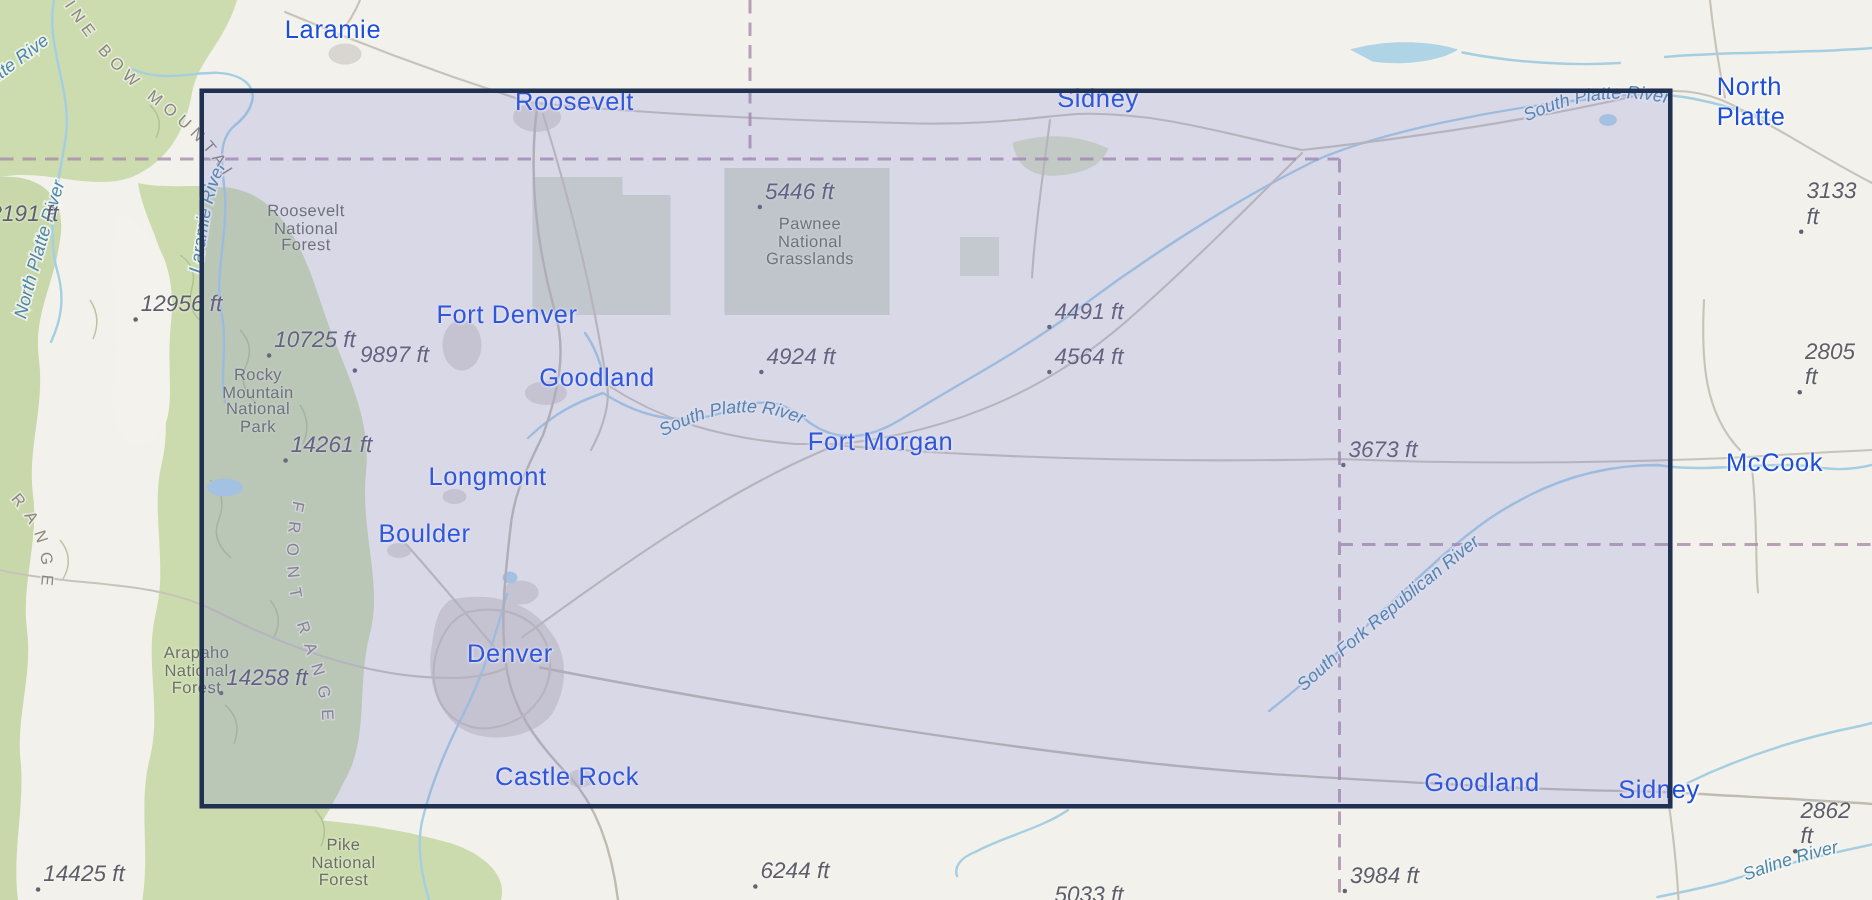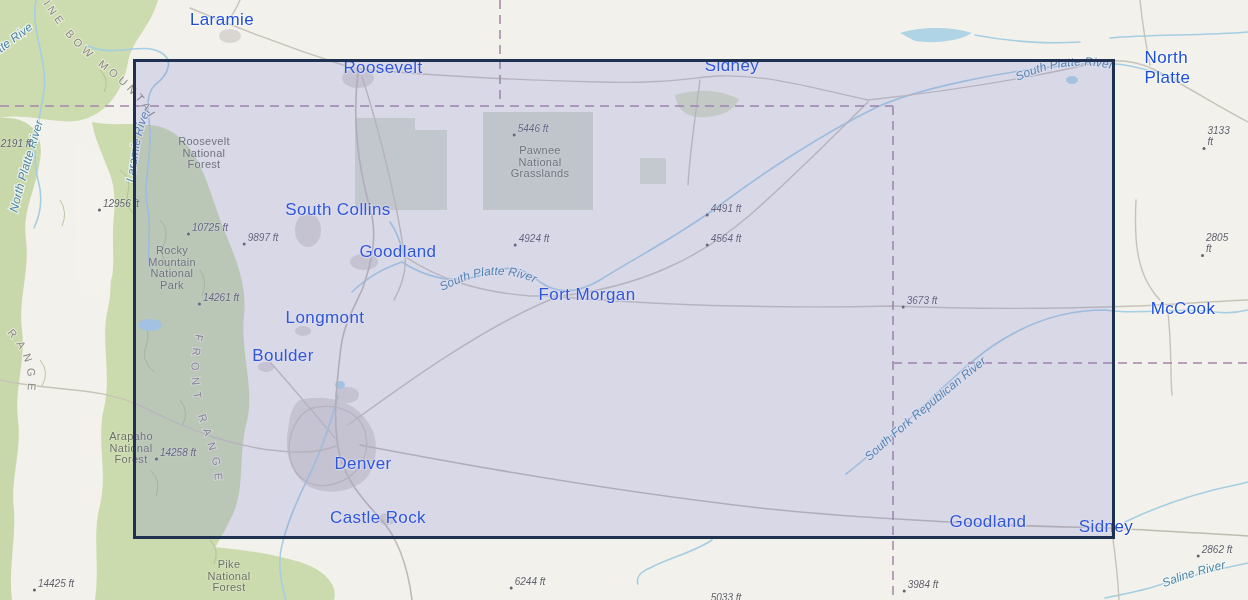--- a/index.html
+++ b/index.html
@@ -3,21 +3,21 @@
 <meta charset="utf-8">
 <style>
   html,body{margin:0;padding:0;background:#e8e8e8;}
   #map{position:relative;width:1248px;height:600px;overflow:hidden;background:#f2f1eb;
        font-family:"Liberation Sans",sans-serif;}
   #basemap{position:absolute;left:0;top:0;}
   #labels{position:absolute;left:0;top:0;width:100%;height:100%;}
   .lbl{position:absolute;transform:translate(-50%,-50%);white-space:pre-line;pointer-events:none;}
   .city{font-size:17px;color:#1d4ed8;letter-spacing:.4px;
         text-shadow:0 0 2px rgba(255,255,255,.95),0 0 3px rgba(255,255,255,.85),1px 1px 1px rgba(255,255,255,.8);}
-  .elev{font-size:10px;font-style:italic;color:#5e5e6a;
+  .elev{font-size:15px;font-style:italic;color:#5e5e6a;
         text-shadow:0 0 2px rgba(255,255,255,.9);}
   .elev .dot{position:absolute;left:-5px;bottom:-3px;width:3px;height:3px;border-radius:50%;background:#62626e;}
   .area{font-size:11px;color:#6b7162;text-align:center;line-height:11.5px;letter-spacing:.3px;
         text-shadow:0 0 2px rgba(255,255,255,.8);}
   .svg-river-label{font-family:"Liberation Sans",sans-serif;font-style:italic;font-size:12px;fill:#4e86a8;
         paint-order:stroke;stroke:rgba(245,247,245,.8);stroke-width:2.4px;}
   .svg-range-label{font-family:"Liberation Sans",sans-serif;font-size:11px;fill:#8a8880;
         paint-order:stroke;stroke:rgba(243,242,236,.7);stroke-width:2px;}
   #selection{position:absolute;box-sizing:border-box;}
 </style>
@@ -145,26 +145,26 @@
       <text class="svg-range-label" letter-spacing="7"><textPath href="#gFront" startOffset="8">FRONT RANGE</textPath></text>
       <text class="svg-range-label" letter-spacing="6"><textPath href="#gRange" startOffset="4">RANGE</textPath></text>
     </g>
   </svg>
 
   <div id="labels">
       <div class="lbl city" style="left: 222px; top: 20px;">Laramie</div>
       <div class="lbl city" style="left: 383px; top: 68px;">Roosevelt</div>
       <div class="lbl city" style="left: 732px; top: 66px;">Sidney</div>
       <div class="lbl city" style="left: 1179px; top: 68px;">North Platte</div>
-      <div class="lbl city" style="left: 338px; top: 210px;">South Collins</div>
+      <div class="lbl city" style="left: 338px; top: 210px;">Fort Denver</div>
       <div class="lbl city" style="left: 398px; top: 252px;">Goodland</div>
       <div class="lbl city" style="left: 587px; top: 295px;">Fort Morgan</div>
       <div class="lbl city" style="left: 325px; top: 318px;">Longmont</div>
       <div class="lbl city" style="left: 283px; top: 356px;">Boulder</div>
-      <div class="lbl city" style="left: 340px; top: 464px; margin-left: 23px;">Denver</div>
+      <div class="lbl city" style="left: 340px; top: 436px;">Denver</div>
       <div class="lbl city" style="left: 378px; top: 518px;">Castle Rock</div>
       <div class="lbl city" style="left: 1183px; top: 309px;">McCook</div>
       <div class="lbl city" style="left: 988px; top: 522px;">Goodland</div>
       <div class="lbl city" style="left: 1106px; top: 527px;">Sidney</div>
       <div class="lbl elev" style="left: 533px; top: 128px;">5446 ft<span class="dot"></span></div>
       <div class="lbl elev" style="left: 16px; top: 143px;">2191 ft</div>
       <div class="lbl elev" style="left: 1221px; top: 136px;">3133 ft<span class="dot"></span></div>
       <div class="lbl elev" style="left: 121px; top: 203px;">12956 ft<span class="dot"></span></div>
       <div class="lbl elev" style="left: 210px; top: 227px;">10725 ft<span class="dot"></span></div>
       <div class="lbl elev" style="left: 263px; top: 237px;">9897 ft<span class="dot"></span></div>

